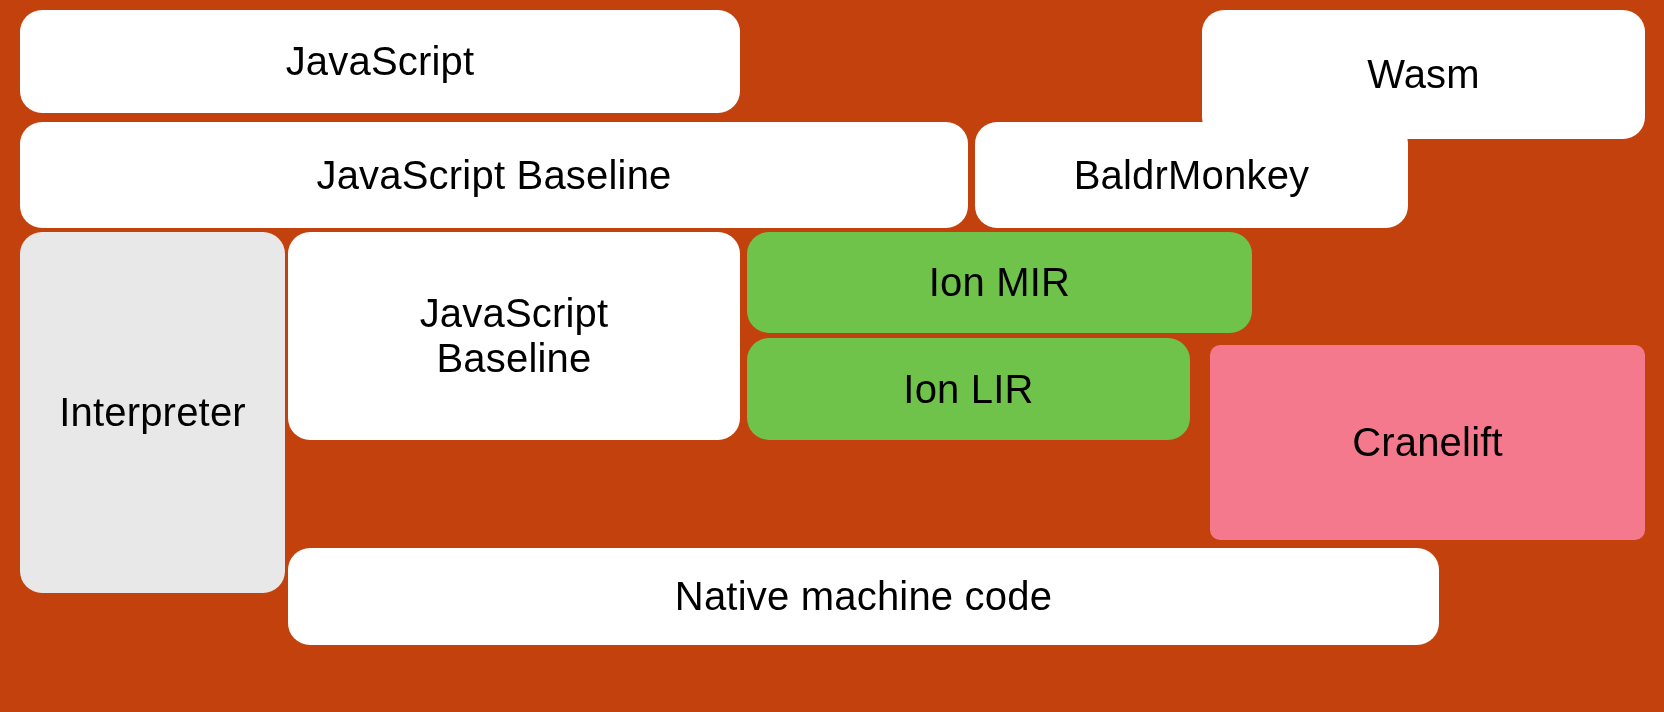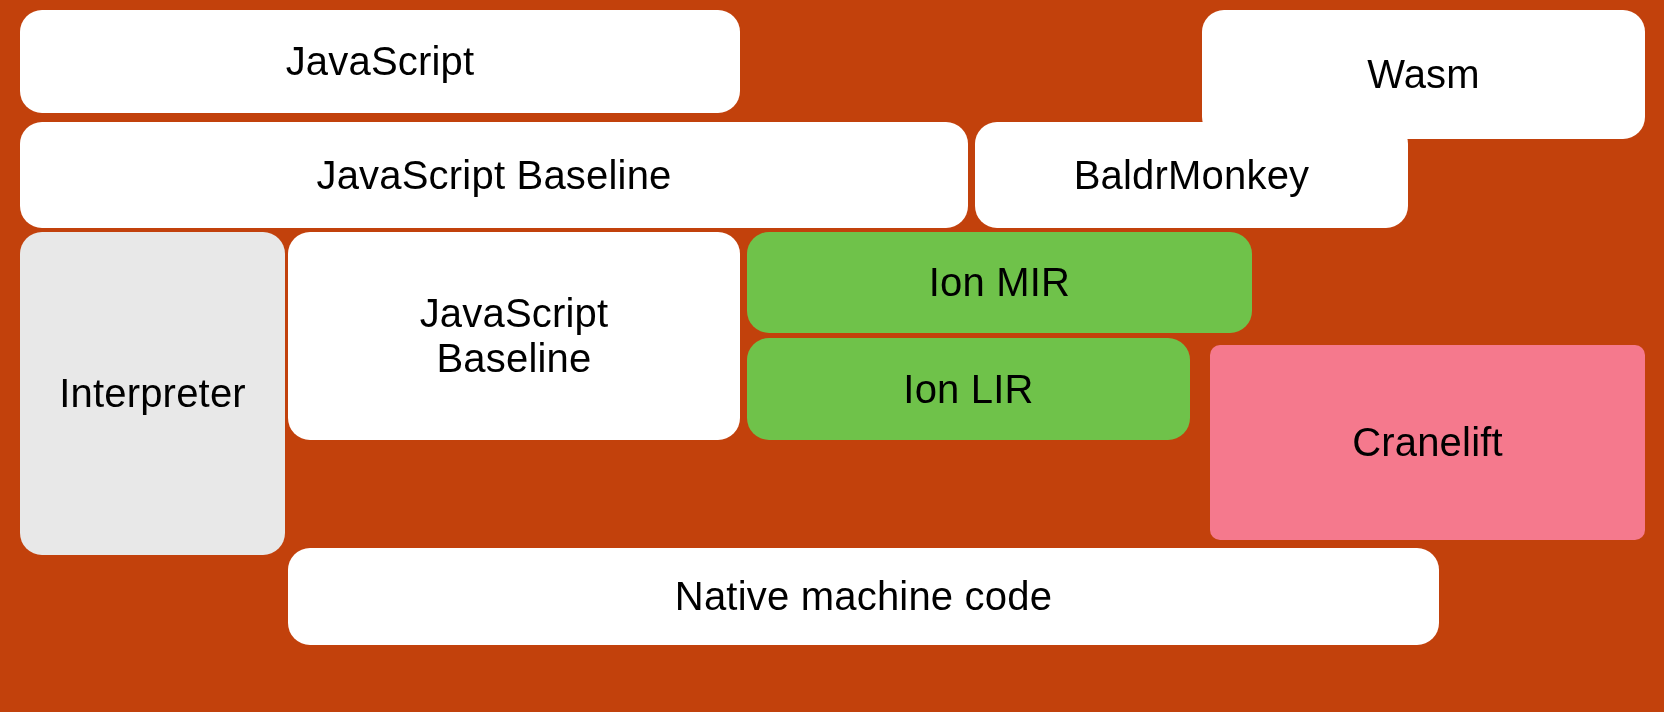--- a/index.html
+++ b/index.html
@@ -39,21 +39,21 @@
   
   #n-javascript        { left: 20px;   top: 10px;  width: 720px; height: 103px; }
   #n-asmjs             { left: 747px;  top: 10px;  width: 443px; height: 103px; }
   #n-wasm              { left: 1202px; top: 10px;  width: 443px; height: 129px; }
 
   
   #n-js-bytecode       { left: 20px;   top: 122px; width: 948px; height: 106px; }
   #n-baldrmonkey       { left: 975px;  top: 122px; width: 433px; height: 106px; }
 
   
-  #n-interpreter       { left: 20px;   top: 232px; width: 265px; height: 323px; }
+  #n-interpreter       { left: 20px;   top: 232px; width: 265px; height: 361px; }
   #n-js-baseline       { left: 288px;  top: 232px; width: 452px; height: 208px; }
   #n-ion-mir           { left: 747px;  top: 232px; width: 505px; height: 101px; }
   #n-ion-lir           { left: 747px;  top: 338px; width: 443px; height: 102px; }
   #n-macro-assembler   { left: 288px;  top: 443px; width: 902px; height: 97px; }
   #n-cranelift         { left: 1210px; top: 345px; width: 435px; height: 195px; }
 
   
   #n-native-code       { left: 288px;  top: 548px; width: 1151px; height: 97px; }
 </style>
 </head>

